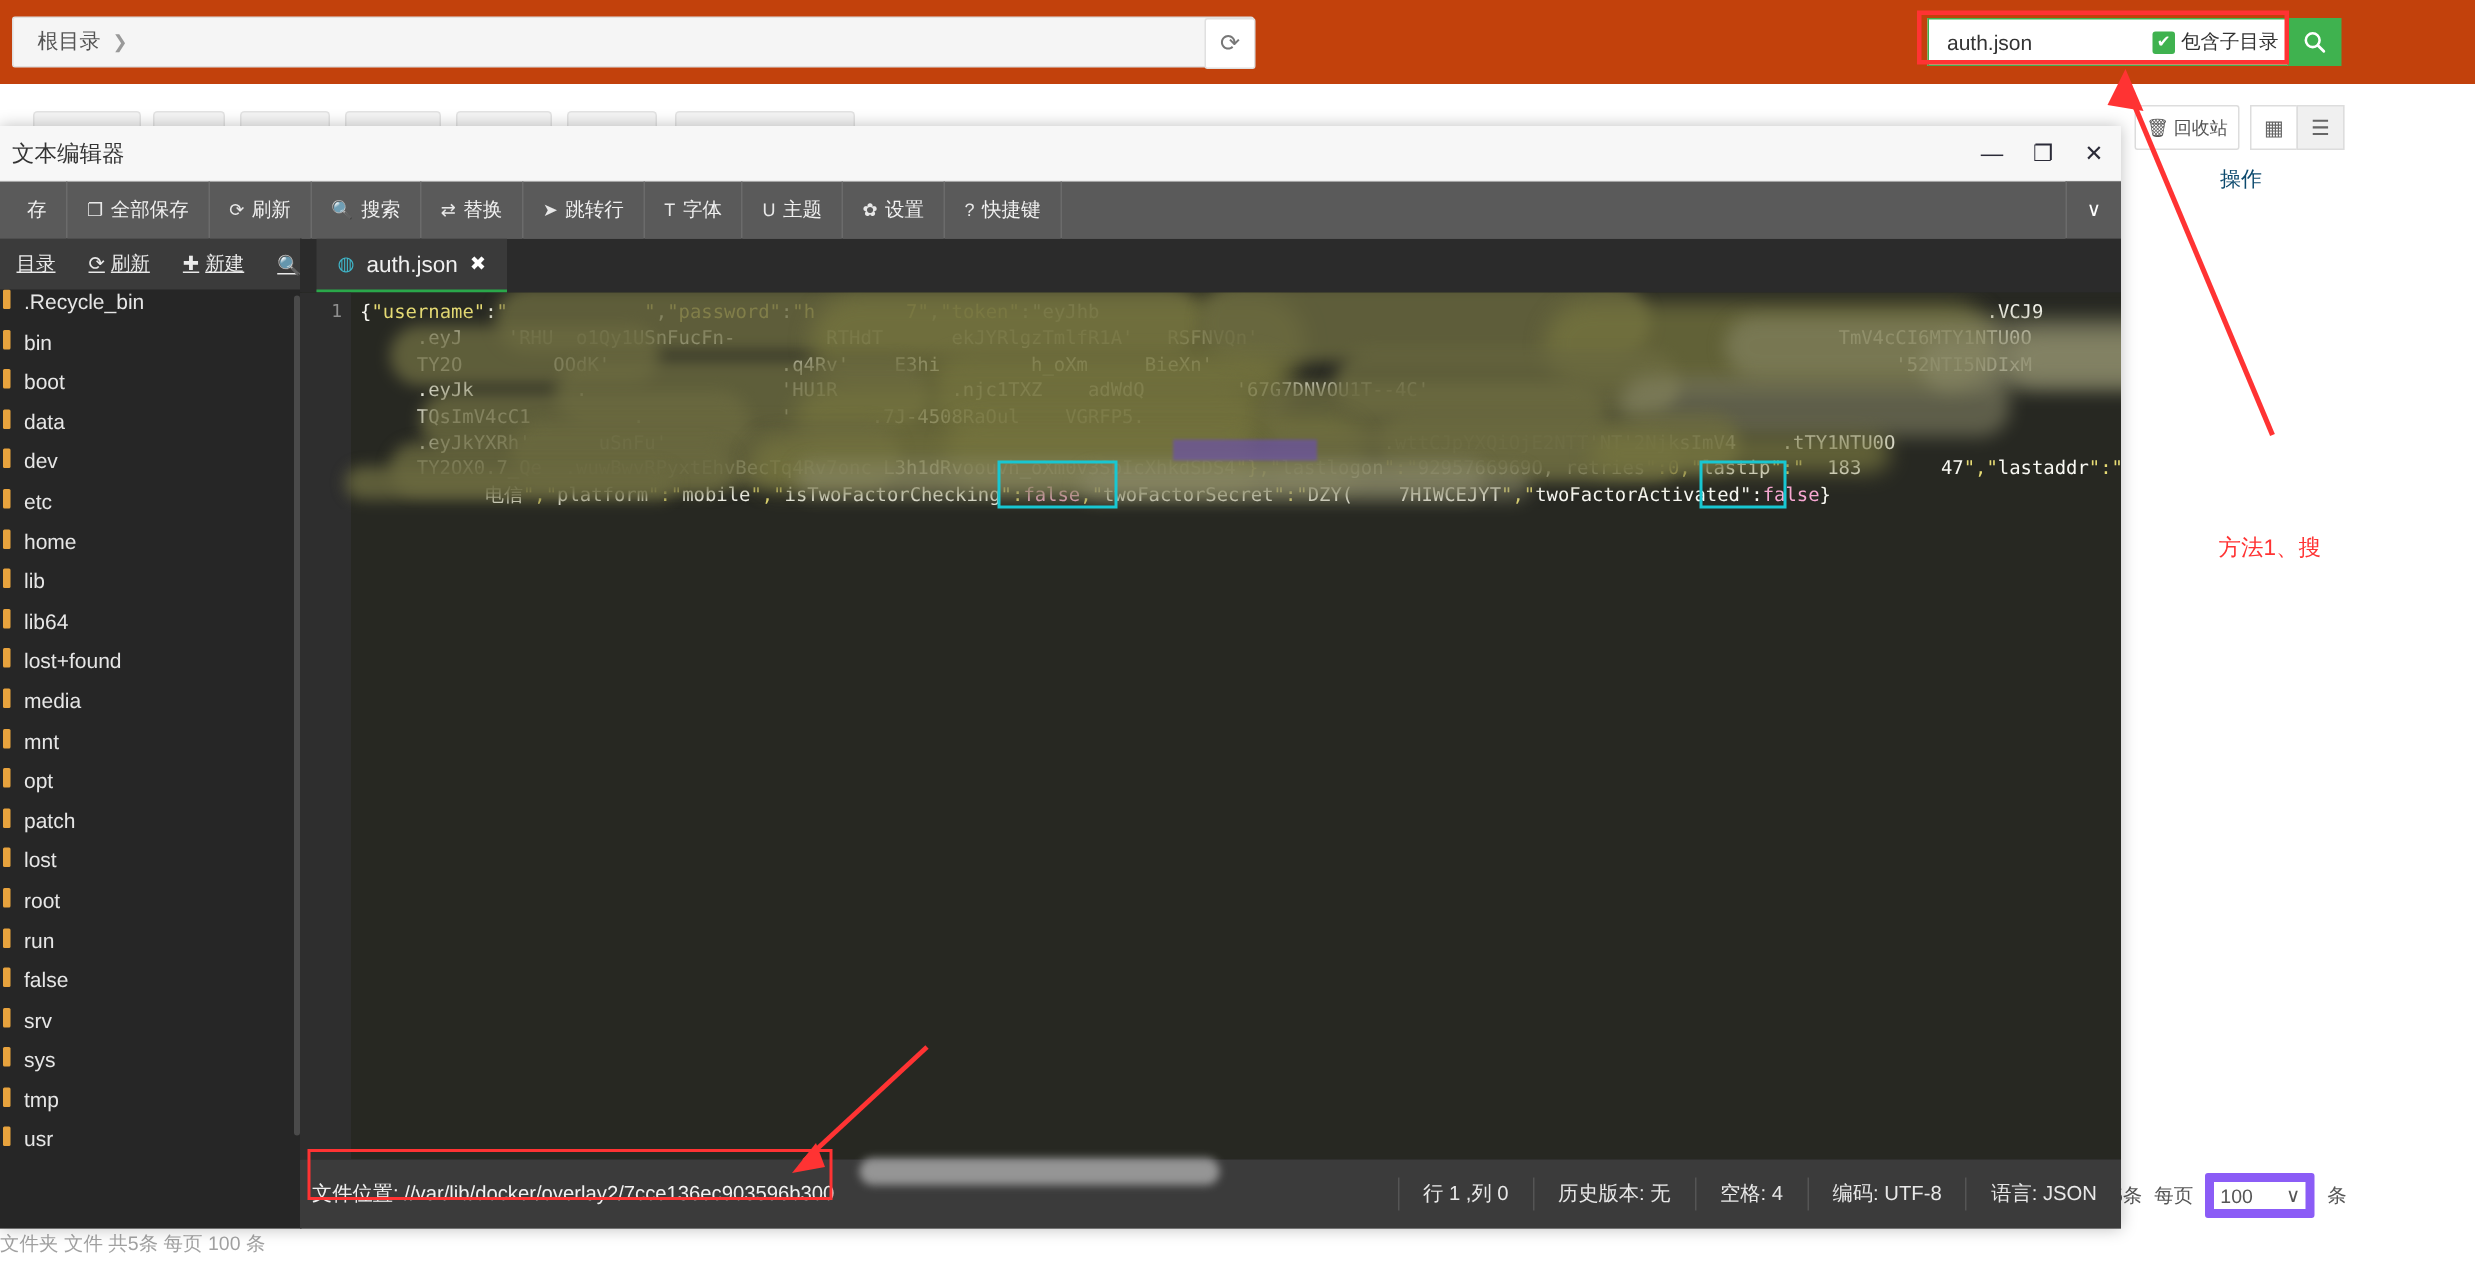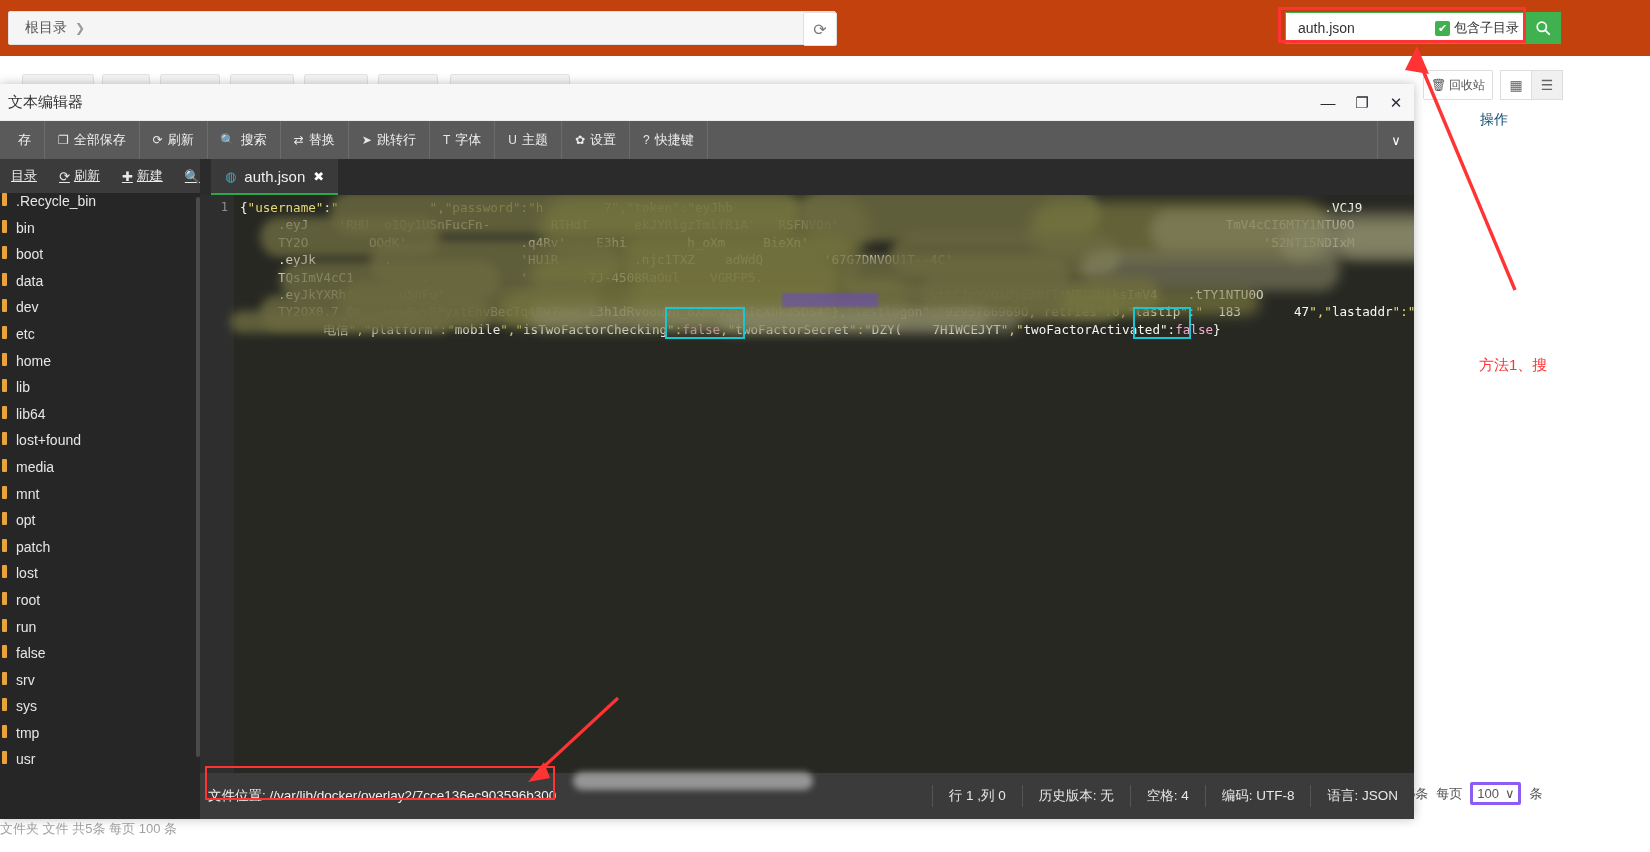--- a/index.html
+++ b/index.html
@@ -73,21 +73,21 @@
     position:absolute;left:1480px;top:111px;font-size:14px;color:#0c4a6e;
   }
   #annot-method1{
     position:absolute;left:1479px;top:356px;color:#f33;font-size:15px;white-space:nowrap;
   }
   #page-footer{
     position:absolute;left:1395px;top:782px;display:flex;align-items:center;gap:8px;
     font-size:13px;color:#555;
   }
   #page-footer .sel{
-    border:3px solid #8b5cf6;border-radius:2px;padding:1px 4px;display:flex;align-items:center;gap:6px;background:#fff;
+    border:6px solid #8b5cf6;border-radius:2px;padding:1px 4px;display:flex;align-items:center;gap:22px;background:#fff;
   }
   #left-bottom-ghost{
     position:absolute;left:0;top:820px;width:200px;font-size:13px;color:#555;opacity:.55;white-space:nowrap;
   }
 
   
   #editor-window{
     position:absolute;left:0;top:84px;width:1414px;height:735px;
     background:#f7f7f7;box-shadow:0 0 10px rgba(0,0,0,.25);
   }

